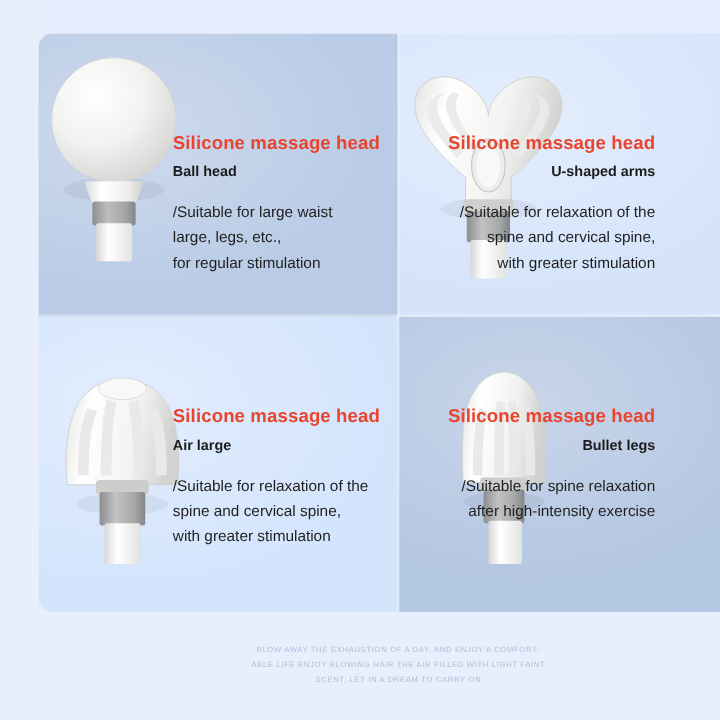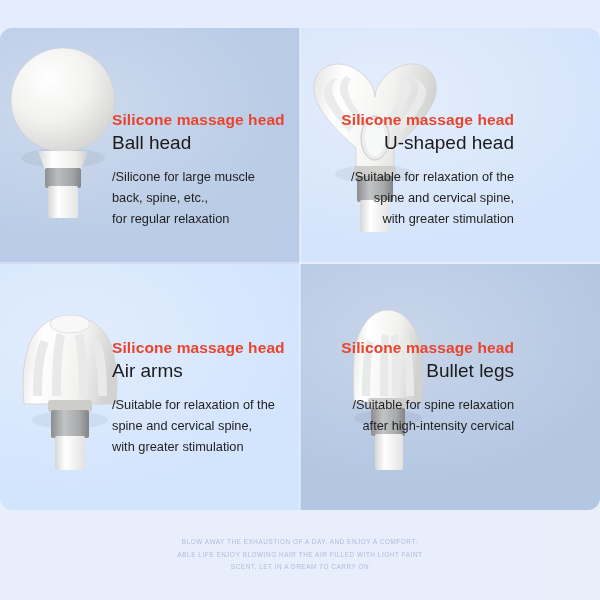--- a/index.html
+++ b/index.html
@@ -2,21 +2,21 @@
 <html><head>
 <meta charset="utf-8">
 <style>
   html,body{margin:0;padding:0;}
   body{
     width:600px;height:600px;overflow:hidden;
     background:#e9eefb;
     font-family:"Liberation Sans",sans-serif;
     -webkit-font-smoothing:antialiased;
   }
-  .stage{position:relative;width:536px;height:600px;background:#e8eefc;}
+  .stage{position:relative;width:536px;height:600px;background:#e8eefc;margin-left:32px;}
 
   
   .top-band{position:absolute;left:0;top:0;width:600px;height:28px;background:#e4ecfd;}
 
   .panel{
     position:absolute;left:0;top:28px;width:600px;height:482px;
     border-radius:12px;overflow:hidden;
     display:grid;grid-template-columns:1fr 1fr;grid-template-rows:236px 246px;
   }
   .quad{position:relative;overflow:hidden;}
@@ -38,21 +38,21 @@
   .v-div{position:absolute;left:299px;top:28px;width:2px;height:482px;background:rgba(255,255,255,.40);}
   .h-div{position:absolute;left:0;top:262px;width:600px;height:2px;background:rgba(255,255,255,.35);}
 
   
   .txt{position:absolute;z-index:3;}
   .txt .kicker{
     color:#e8442e;font-size:15.5px;font-weight:700;letter-spacing:.1px;
     line-height:20px;margin:0 0 2px 0;white-space:nowrap;
   }
   .txt .name{
-    color:#1b1b1b;font-size:19px;font-weight:400;line-height:22px;
+    color:#1b1b1b;font-size:12px;font-weight:700;line-height:22px;
     margin:0 0 12px 0;white-space:nowrap;
   }
   .txt .desc{color:#1f1f1f;font-size:12.8px;line-height:21px;}
   .txt .desc div{white-space:nowrap;}
 
   .t1{left:112px;top:110px;text-align:left;}
   .t2{right:22px;top:110px;text-align:right;}
   .t3{left:112px;top:338px;text-align:left;}
   .t4{right:22px;top:338px;text-align:right;}
 
@@ -256,52 +256,52 @@
       <rect x="38" y="98" width="40" height="12" rx="3" fill="#cdcecc"></rect>
       <rect x="41" y="108" width="34" height="28" rx="2" fill="url(#bulGray)"></rect>
       <rect x="45" y="134" width="28" height="36" rx="2" fill="url(#bulShaft)"></rect>
     </svg>
   </div>
 
   <div class="txt t1">
     <div class="kicker">Silicone massage head</div>
     <div class="name">Ball head</div>
     <div class="desc">
-      <div>/Silicone for large muscle</div>
-      <div>back, spine, etc.,</div>
-      <div>for regular relaxation</div>
+      <div>/Suitable for large waist</div>
+      <div>large, legs, etc.,</div>
+      <div>for regular stimulation</div>
     </div>
   </div>
 
   <div class="txt t2">
     <div class="kicker">Silicone massage head</div>
-    <div class="name">U-shaped head</div>
+    <div class="name">U-shaped arms</div>
     <div class="desc">
       <div>/Suitable for relaxation of the</div>
       <div>spine and cervical spine,</div>
       <div>with greater stimulation</div>
     </div>
   </div>
 
   <div class="txt t3">
     <div class="kicker">Silicone massage head</div>
-    <div class="name">Air arms</div>
+    <div class="name">Air large</div>
     <div class="desc">
       <div>/Suitable for relaxation of the</div>
       <div>spine and cervical spine,</div>
       <div>with greater stimulation</div>
     </div>
   </div>
 
   <div class="txt t4">
     <div class="kicker">Silicone massage head</div>
     <div class="name">Bullet legs</div>
     <div class="desc">
       <div>/Suitable for spine relaxation</div>
-      <div>after high-intensity cervical</div>
+      <div>after high-intensity exercise</div>
     </div>
   </div>
 
   <div class="footer">
     <div>BLOW AWAY THE EXHAUSTION OF A DAY, AND ENJOY A COMFORT-</div>
     <div>ABLE LIFE ENJOY BLOWING HAIR THE AIR FILLED WITH LIGHT FAINT</div>
     <div>SCENT, LET IN A DREAM TO CARRY ON</div>
   </div>
 
 </div>

